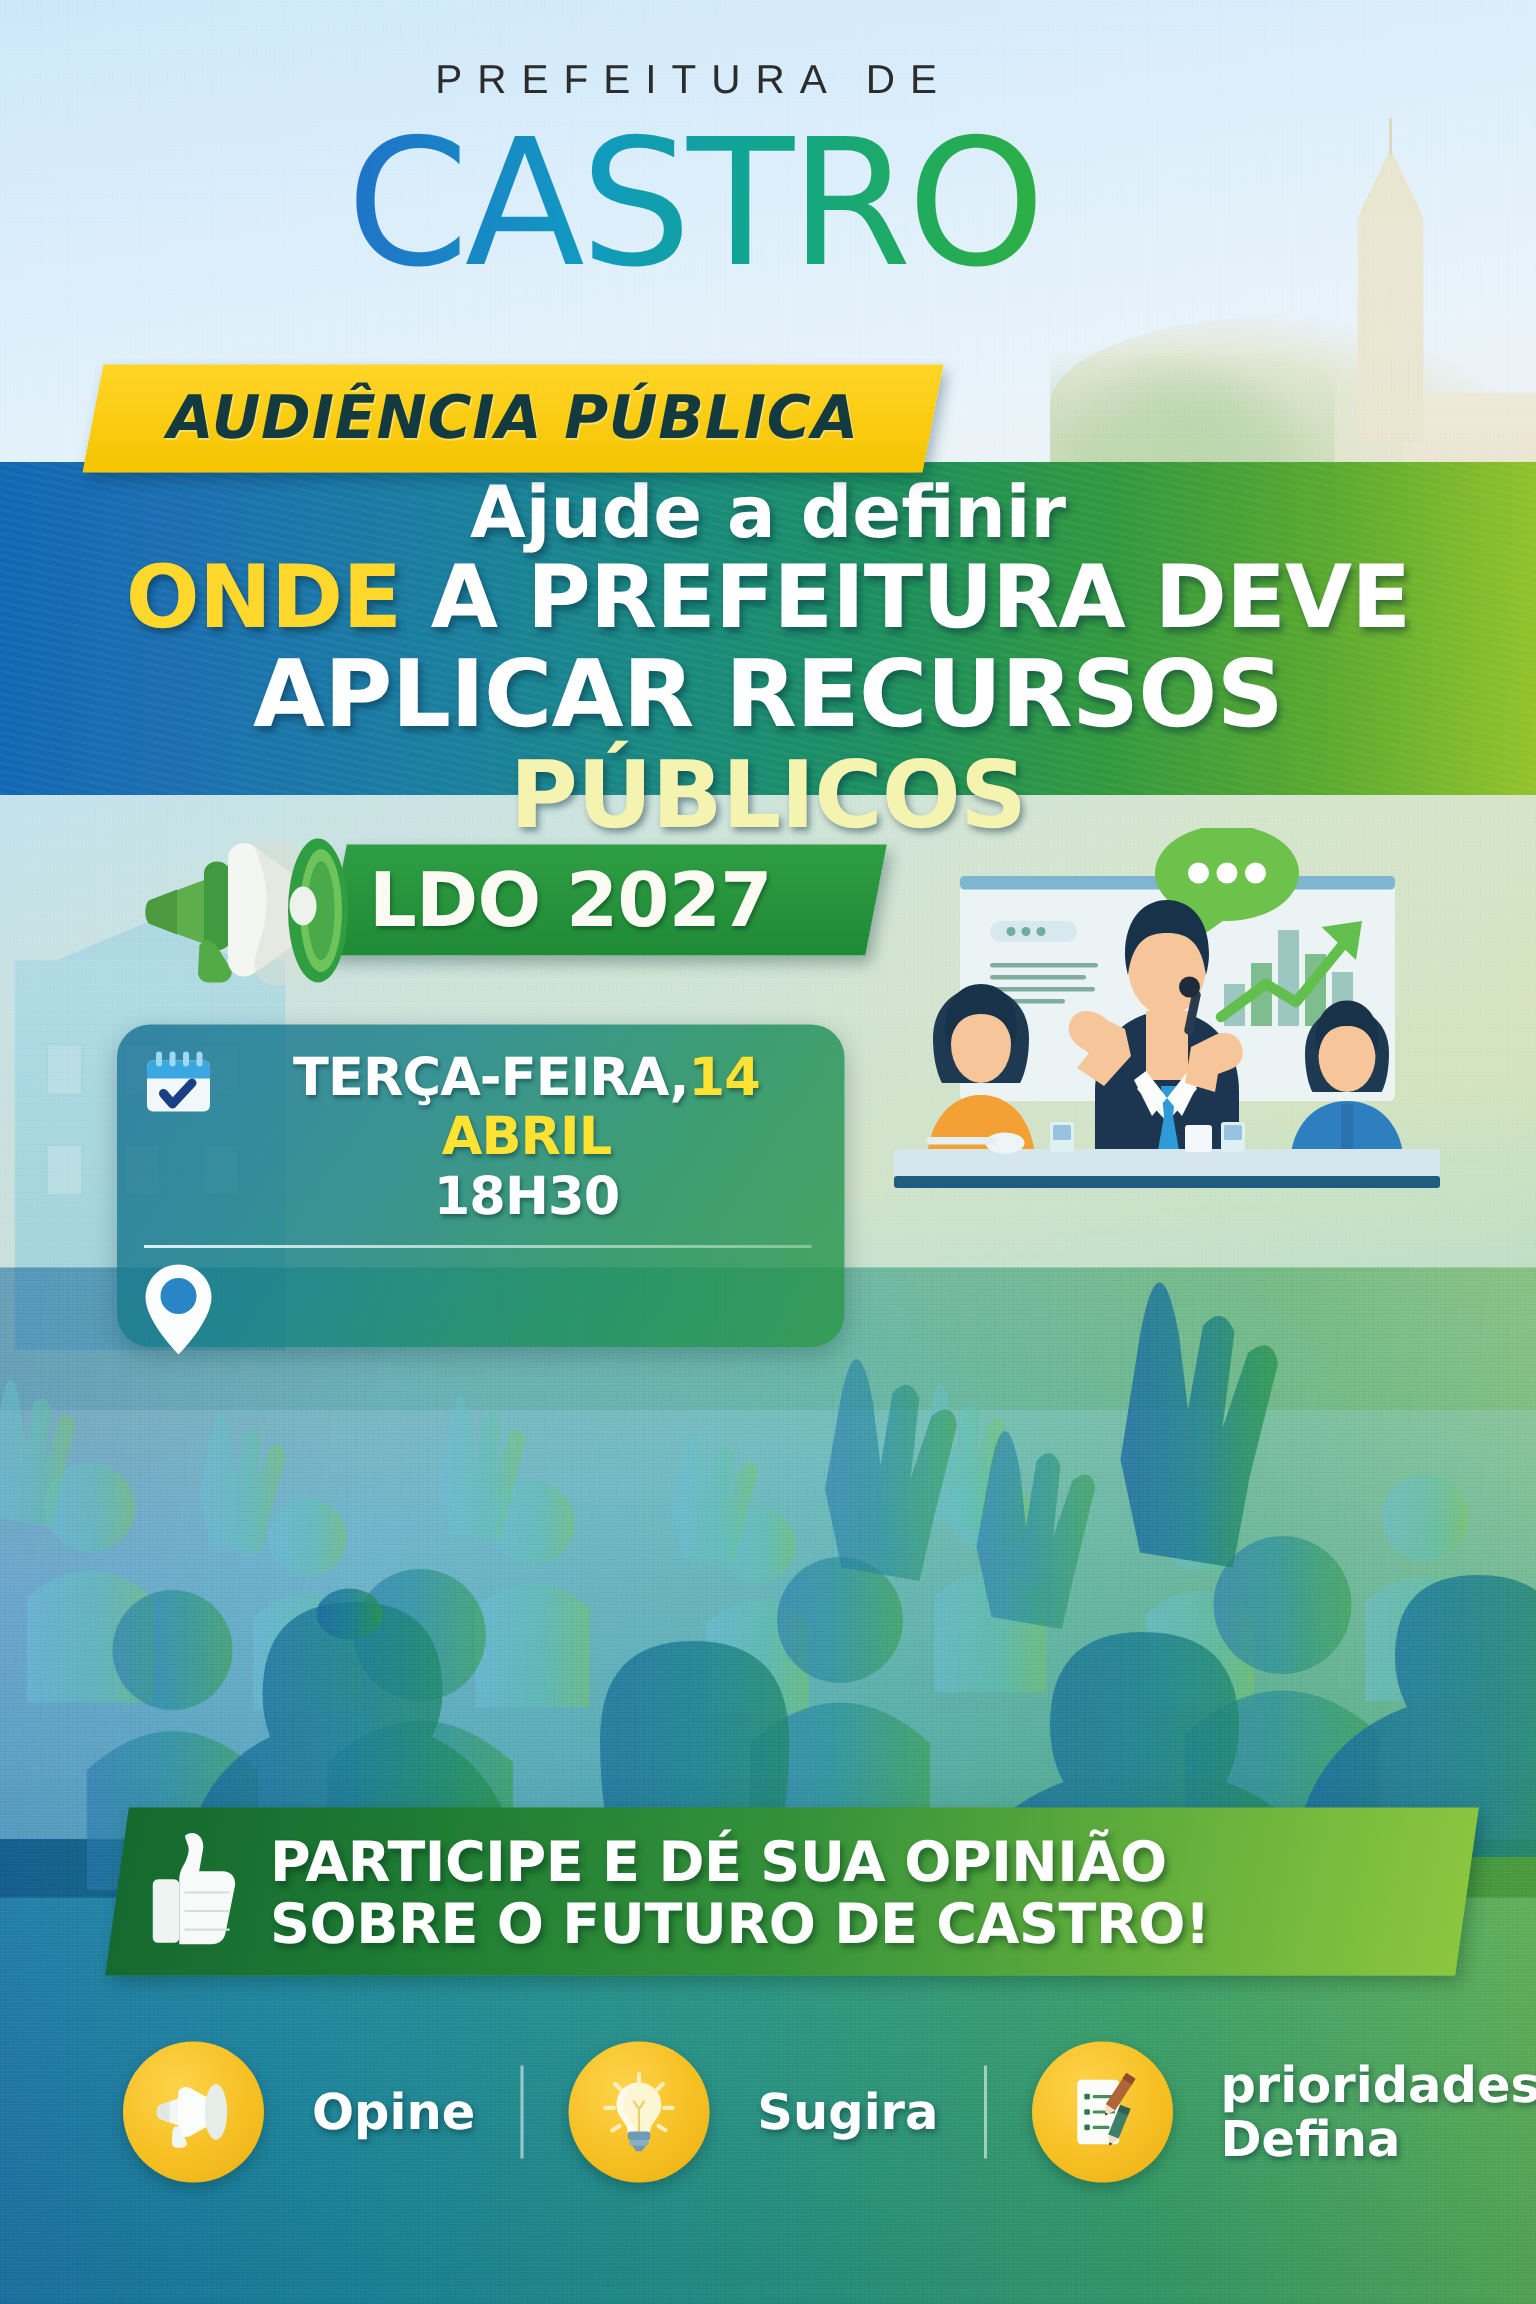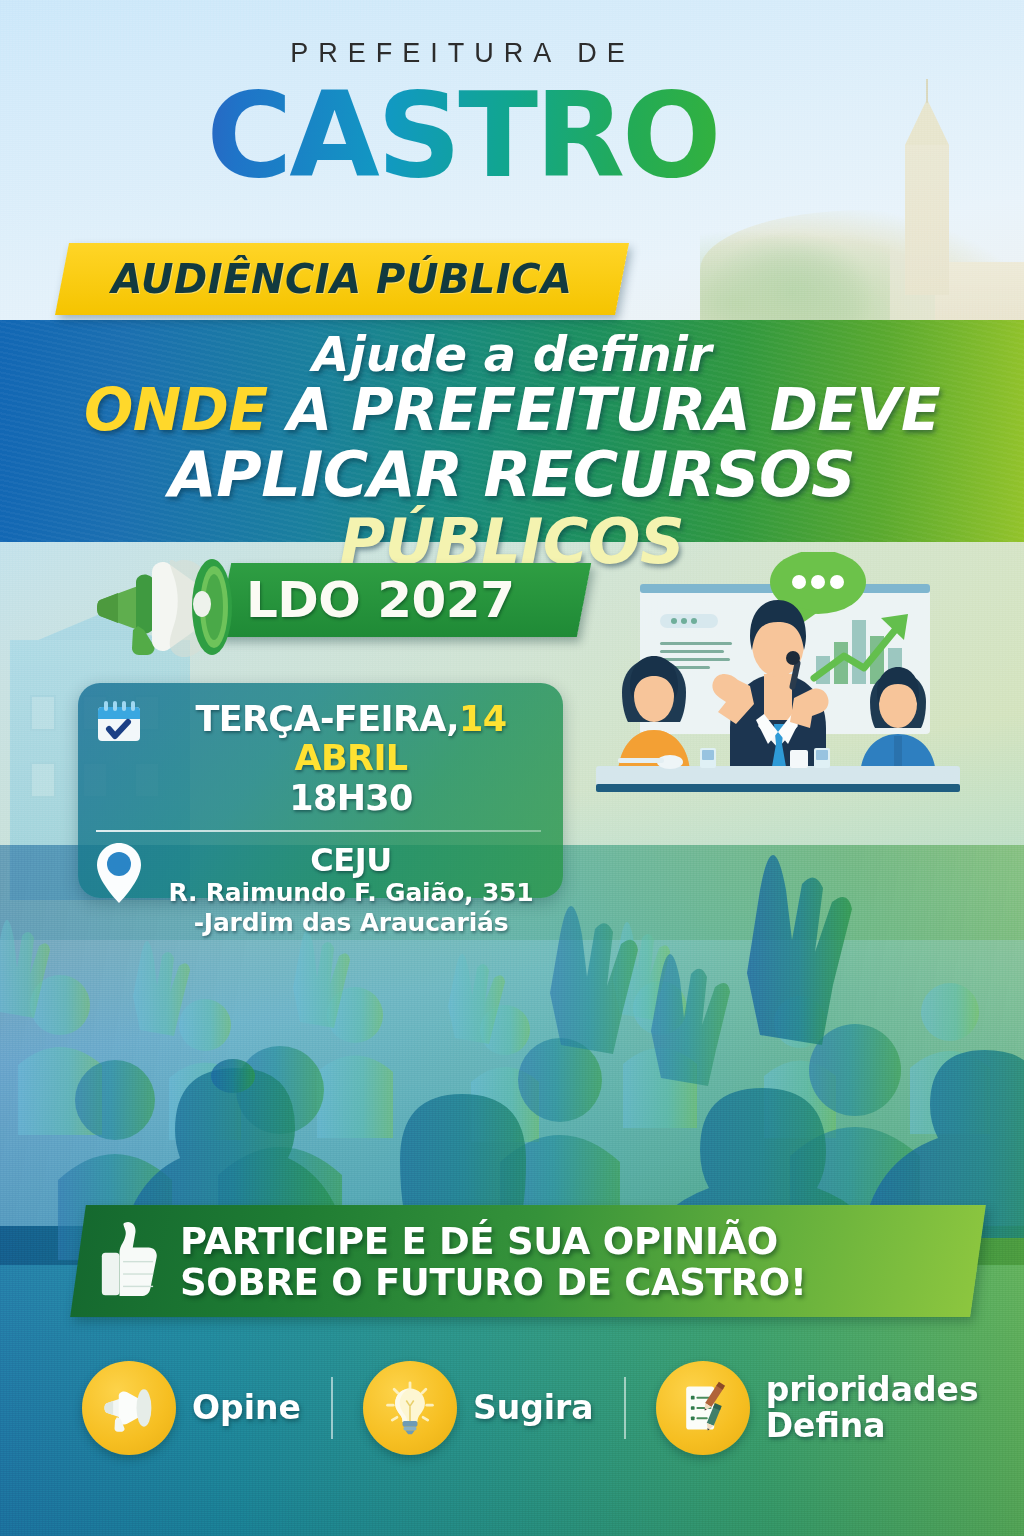--- a/index.html
+++ b/index.html
@@ -115,21 +115,21 @@
   
   .logo-wrap {
     position:absolute; top:38px; left:0; width:925px; text-align:center; z-index:6;
   }
   .logo-sub {
     font-size:27px; font-weight:400; letter-spacing:10px;
     color:#2c2c2c; text-transform:uppercase;
   }
   .logo-main {
     margin-top:-2px;
-    font-size:117px; font-weight:700; letter-spacing:-3px;
+    font-size:117px; font-weight:400; letter-spacing:-3px;
     background:linear-gradient(95deg,#5b2d91 0%, #4a3bb0 10%, #1f74c8 26%, #1199c2 42%,
                #11a68e 55%, #23ab56 68%, #37b338 80%, #62c13a 92%, #7ec63f 100%);
     -webkit-background-clip:text; background-clip:text; color:transparent;
     font-family:"DejaVu Sans", sans-serif;
   }
 
   
   .yellow-banner {
     position:absolute; top:243px; left:62px; z-index:7;
     width:560px; height:72px;
@@ -140,24 +140,23 @@
   .yellow-banner span {
     display:block; transform:skewX(11deg);
     font-size:40px; font-weight:800; font-style:italic; letter-spacing:.5px;
     color:#123a3f; line-height:72px; text-align:center;
     text-shadow:1px 1px 0 rgba(255,255,255,.35);
     font-family:"DejaVu Sans", sans-serif;
   }
 
   
   .headline-band {
-    position:absolute; top:320px; left:0; width:1024px; height:222px; z-index:5;
+    position:absolute; top:308px; left:0; width:1024px; height:222px; z-index:5;
     background:linear-gradient(92deg,#1267b4 0%, #1b6fb0 12%, #1a7f9e 30%,
                #198a7e 44%, #1d8f5d 58%, #31983f 72%, #5aa92f 86%, #93c32b 100%);
-    font-style:italic;
   }
   .headline-band:after {
     content:""; position:absolute; inset:0; opacity:.2;
     background:repeating-linear-gradient(12deg, rgba(255,255,255,.18) 0 2px, rgba(0,0,0,0) 2px 5px);
   }
   .headline-inner { position:relative; z-index:2; text-align:center; padding-top:9px; }
   .hl-1 {
     font-size:48px; font-weight:800; color:#fff; line-height:1.05;
     text-shadow:2px 3px 5px rgba(0,35,55,.45);
     font-family:"DejaVu Sans", sans-serif;
@@ -253,21 +252,21 @@
     font-size:37px; font-weight:800; color:#fff; line-height:1.12; letter-spacing:-.3px;
     text-shadow:2px 3px 4px rgba(0,45,25,.45);
     font-family:"DejaVu Sans", sans-serif;
   }
 
   
   .actions {
     position:absolute; left:0; bottom:68px; width:1024px; height:120px; z-index:8;
     display:flex; align-items:center; padding-left:82px; gap:0;
   }
-  .action { display:flex; align-items:center; gap:16px; }
+  .action { display:flex; align-items:center; gap:32px; }
   .action .circle {
     width:94px; height:94px; border-radius:50%;
     background:radial-gradient(circle at 38% 32%, #fdd34a 0%, #f6bf22 58%, #e8ae12 100%);
     display:flex; align-items:center; justify-content:center;
     box-shadow:0 4px 9px rgba(0,40,40,.28);
     flex:0 0 auto;
   }
   .action .lbl {
     font-size:33px; font-weight:700; color:#fff; line-height:1.08;
     text-shadow:1px 2px 4px rgba(0,40,45,.5);
@@ -517,25 +516,20 @@
 
     <div class="divider"></div>
 
     <div class="info-row">
       <div class="info-icon">
         <svg viewBox="0 0 50 62" aria-hidden="true">
           <path d="M25 1C12.8 1 3 10.8 3 23c0 16 22 38 22 38s22-22 22-38C47 10.8 37.2 1 25 1z" fill="#fbfdfe"></path>
           <circle cx="25" cy="22" r="12" fill="#2a85c6"></circle>
         </svg>
       </div>
-      <div class="info-text">
-        <div class="venue">CEJU</div>
-        <div class="addr">R. Raimundo F. Gaião, 351</div>
-        <div class="addr">-Jardim das Araucariás</div>
-      </div>
     </div>
   </div>
 
   <div class="cta-banner">
     <div class="cta-inner">
       <div style="flex:0 0 auto">
         <svg viewBox="0 0 70 86" width="62" height="76" aria-hidden="true">
           <path d="M28 2c7-3 13 3 12 11l-3 17h18c6 0 10 5 9 11l-7 35c-1 6-5 9-11 9H22V36c0-6 3-10 5-14 2-5 3-9 1-13-1-4-3-6 0-7z" fill="#f7faf8"></path>
           <rect x="2" y="36" width="20" height="48" rx="4" fill="#eef4f1"></rect>
           <g stroke="#cfe0d8" stroke-width="1.6" fill="none">

